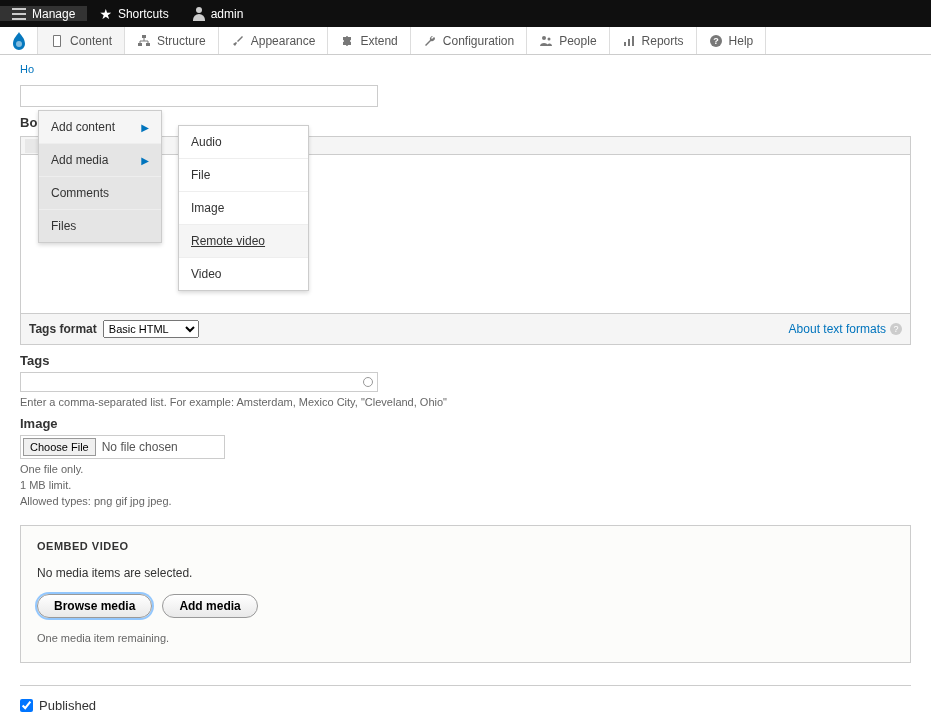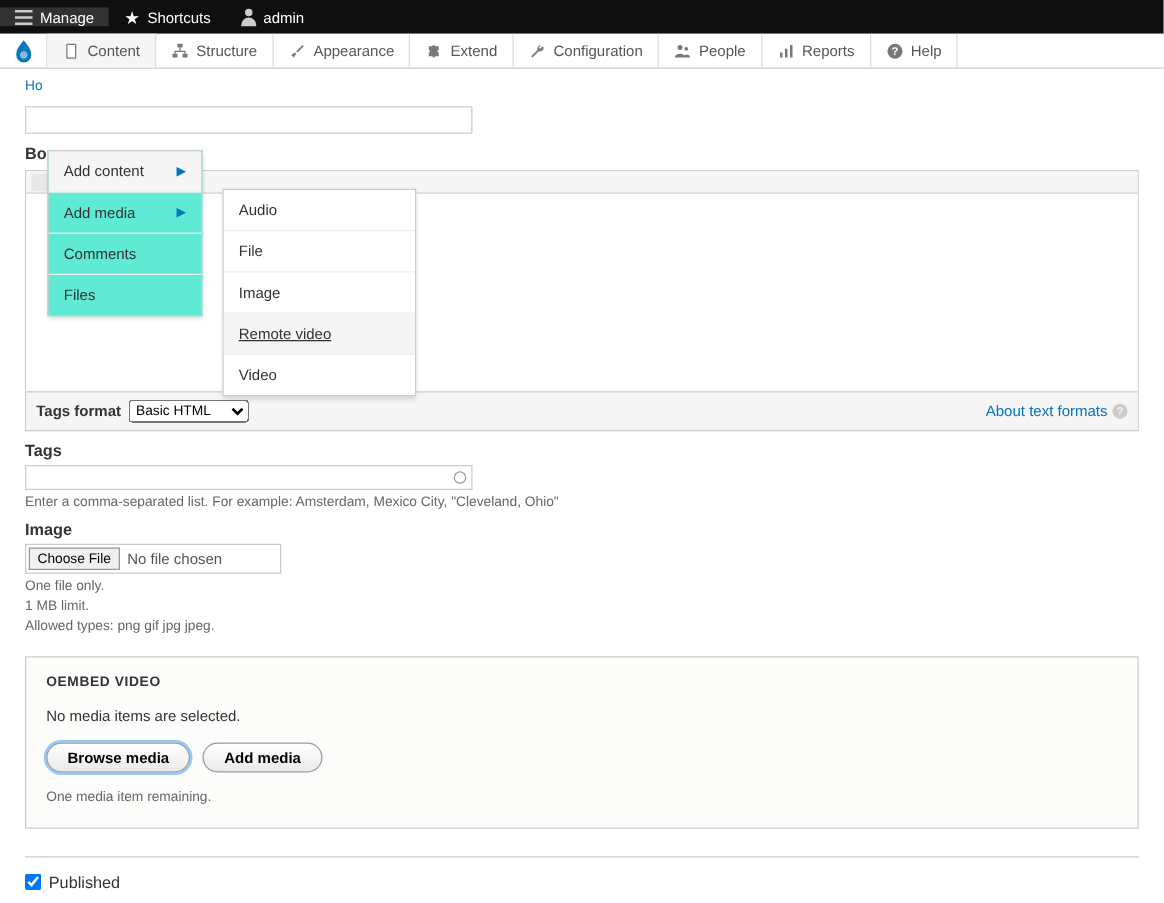--- a/index.html
+++ b/index.html
@@ -19,26 +19,26 @@
     
     .admin-menu { background: #fff; border-bottom: 1px solid #ccc; height: 28px; display: flex; align-items: stretch; }
     .drupal-logo { width: 38px; display: flex; align-items: center; justify-content: center; border-right: 1px solid #ddd; }
     .drupal-drop { width: 18px; height: 22px; }
     .admin-menu-item { display: flex; align-items: center; gap: 6px; padding: 0 12px; border-right: 1px solid #ddd; cursor: pointer; font-size: 12px; color: #565656; }
     .admin-menu-item.active { background: #f5f5f5; }
     .admin-icon { width: 14px; height: 14px; display: inline-flex; align-items: center; justify-content: center; color: #888; }
     
     
     .dropdown-container { position: relative; }
-    .dropdown1 { position: absolute; top: 55px; left: 38px; width: 124px; background: #5eead4; border: 1px solid #ccc; box-shadow: 0 2px 4px rgba(0,0,0,0.15); z-index: 100; margin-top: 10px; }
+    .dropdown1 { position: absolute; top: 55px; left: 38px; width: 124px; background: #e5e5e5; border: 1px solid #ccc; box-shadow: 0 2px 4px rgba(0,0,0,0.15); z-index: 100; }
     .dropdown-item { padding: 9px 12px; border-bottom: 1px solid #eee; cursor: pointer; font-size: 12px; display: flex; justify-content: space-between; align-items: center; color: #333; }
     .dropdown-item:last-child { border-bottom: none; }
     .dropdown-item.highlighted { background: #f5f5f5; }
     .chevron { color: #0074bd; font-size: 10px; }
-    .dropdown2 { position: absolute; top: 96px; left: 178px; width: 155px; background: #fff; border: 1px solid #ccc; box-shadow: 0 2px 4px rgba(0,0,0,0.15); z-index: 100; }
+    .dropdown2 { position: absolute; top: 70px; left: 178px; width: 131px; background: #fff; border: 1px solid #ccc; box-shadow: 0 2px 4px rgba(0,0,0,0.15); z-index: 100; }
     .dropdown2 .dropdown-item { padding: 9px 12px; }
     .dropdown2 .dropdown-item.hover-underline { text-decoration: underline; background: #f5f5f5; }
     
     
     .main { padding: 8px 20px 20px 20px; }
     .breadcrumb { font-size: 11px; color: #0074bd; margin-bottom: 10px; }
     .form-label { font-weight: bold; font-size: 13px; margin-bottom: 4px; display: block; margin-top: 8px; }
     .form-input { border: 1px solid #ccc; padding: 3px 5px; font-size: 12px; }
     .title-input { width: 358px; height: 22px; }
     

